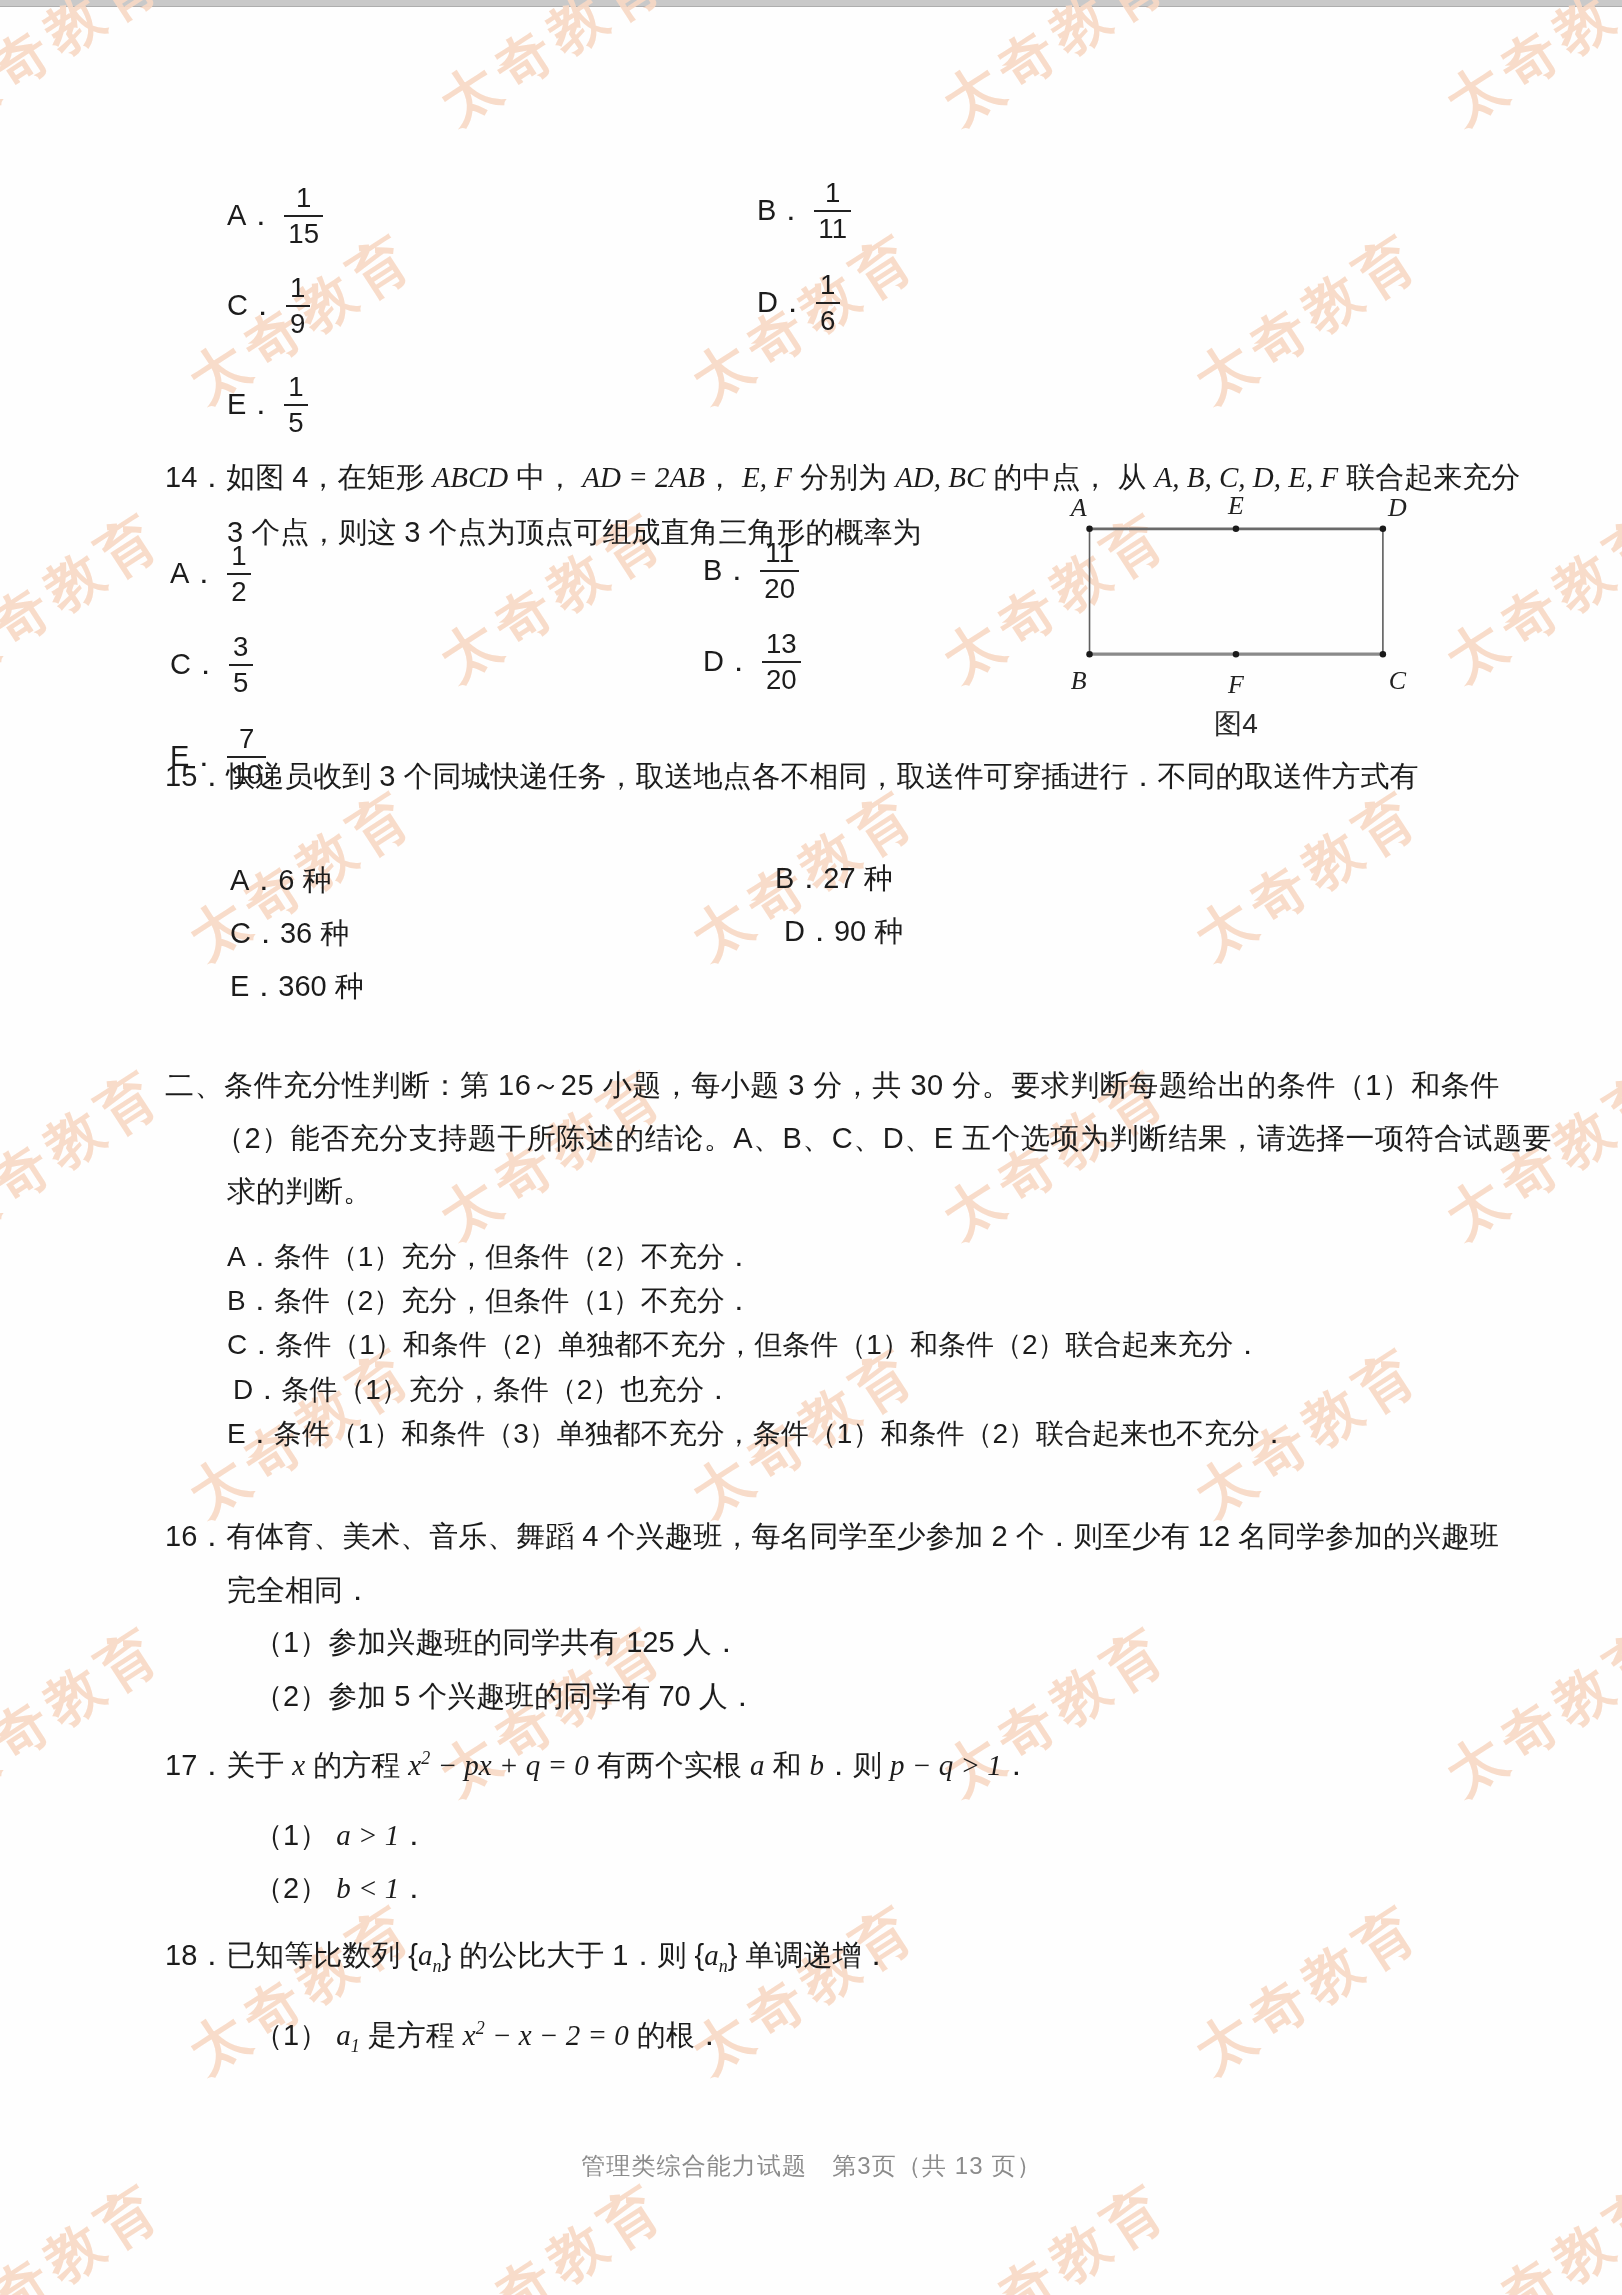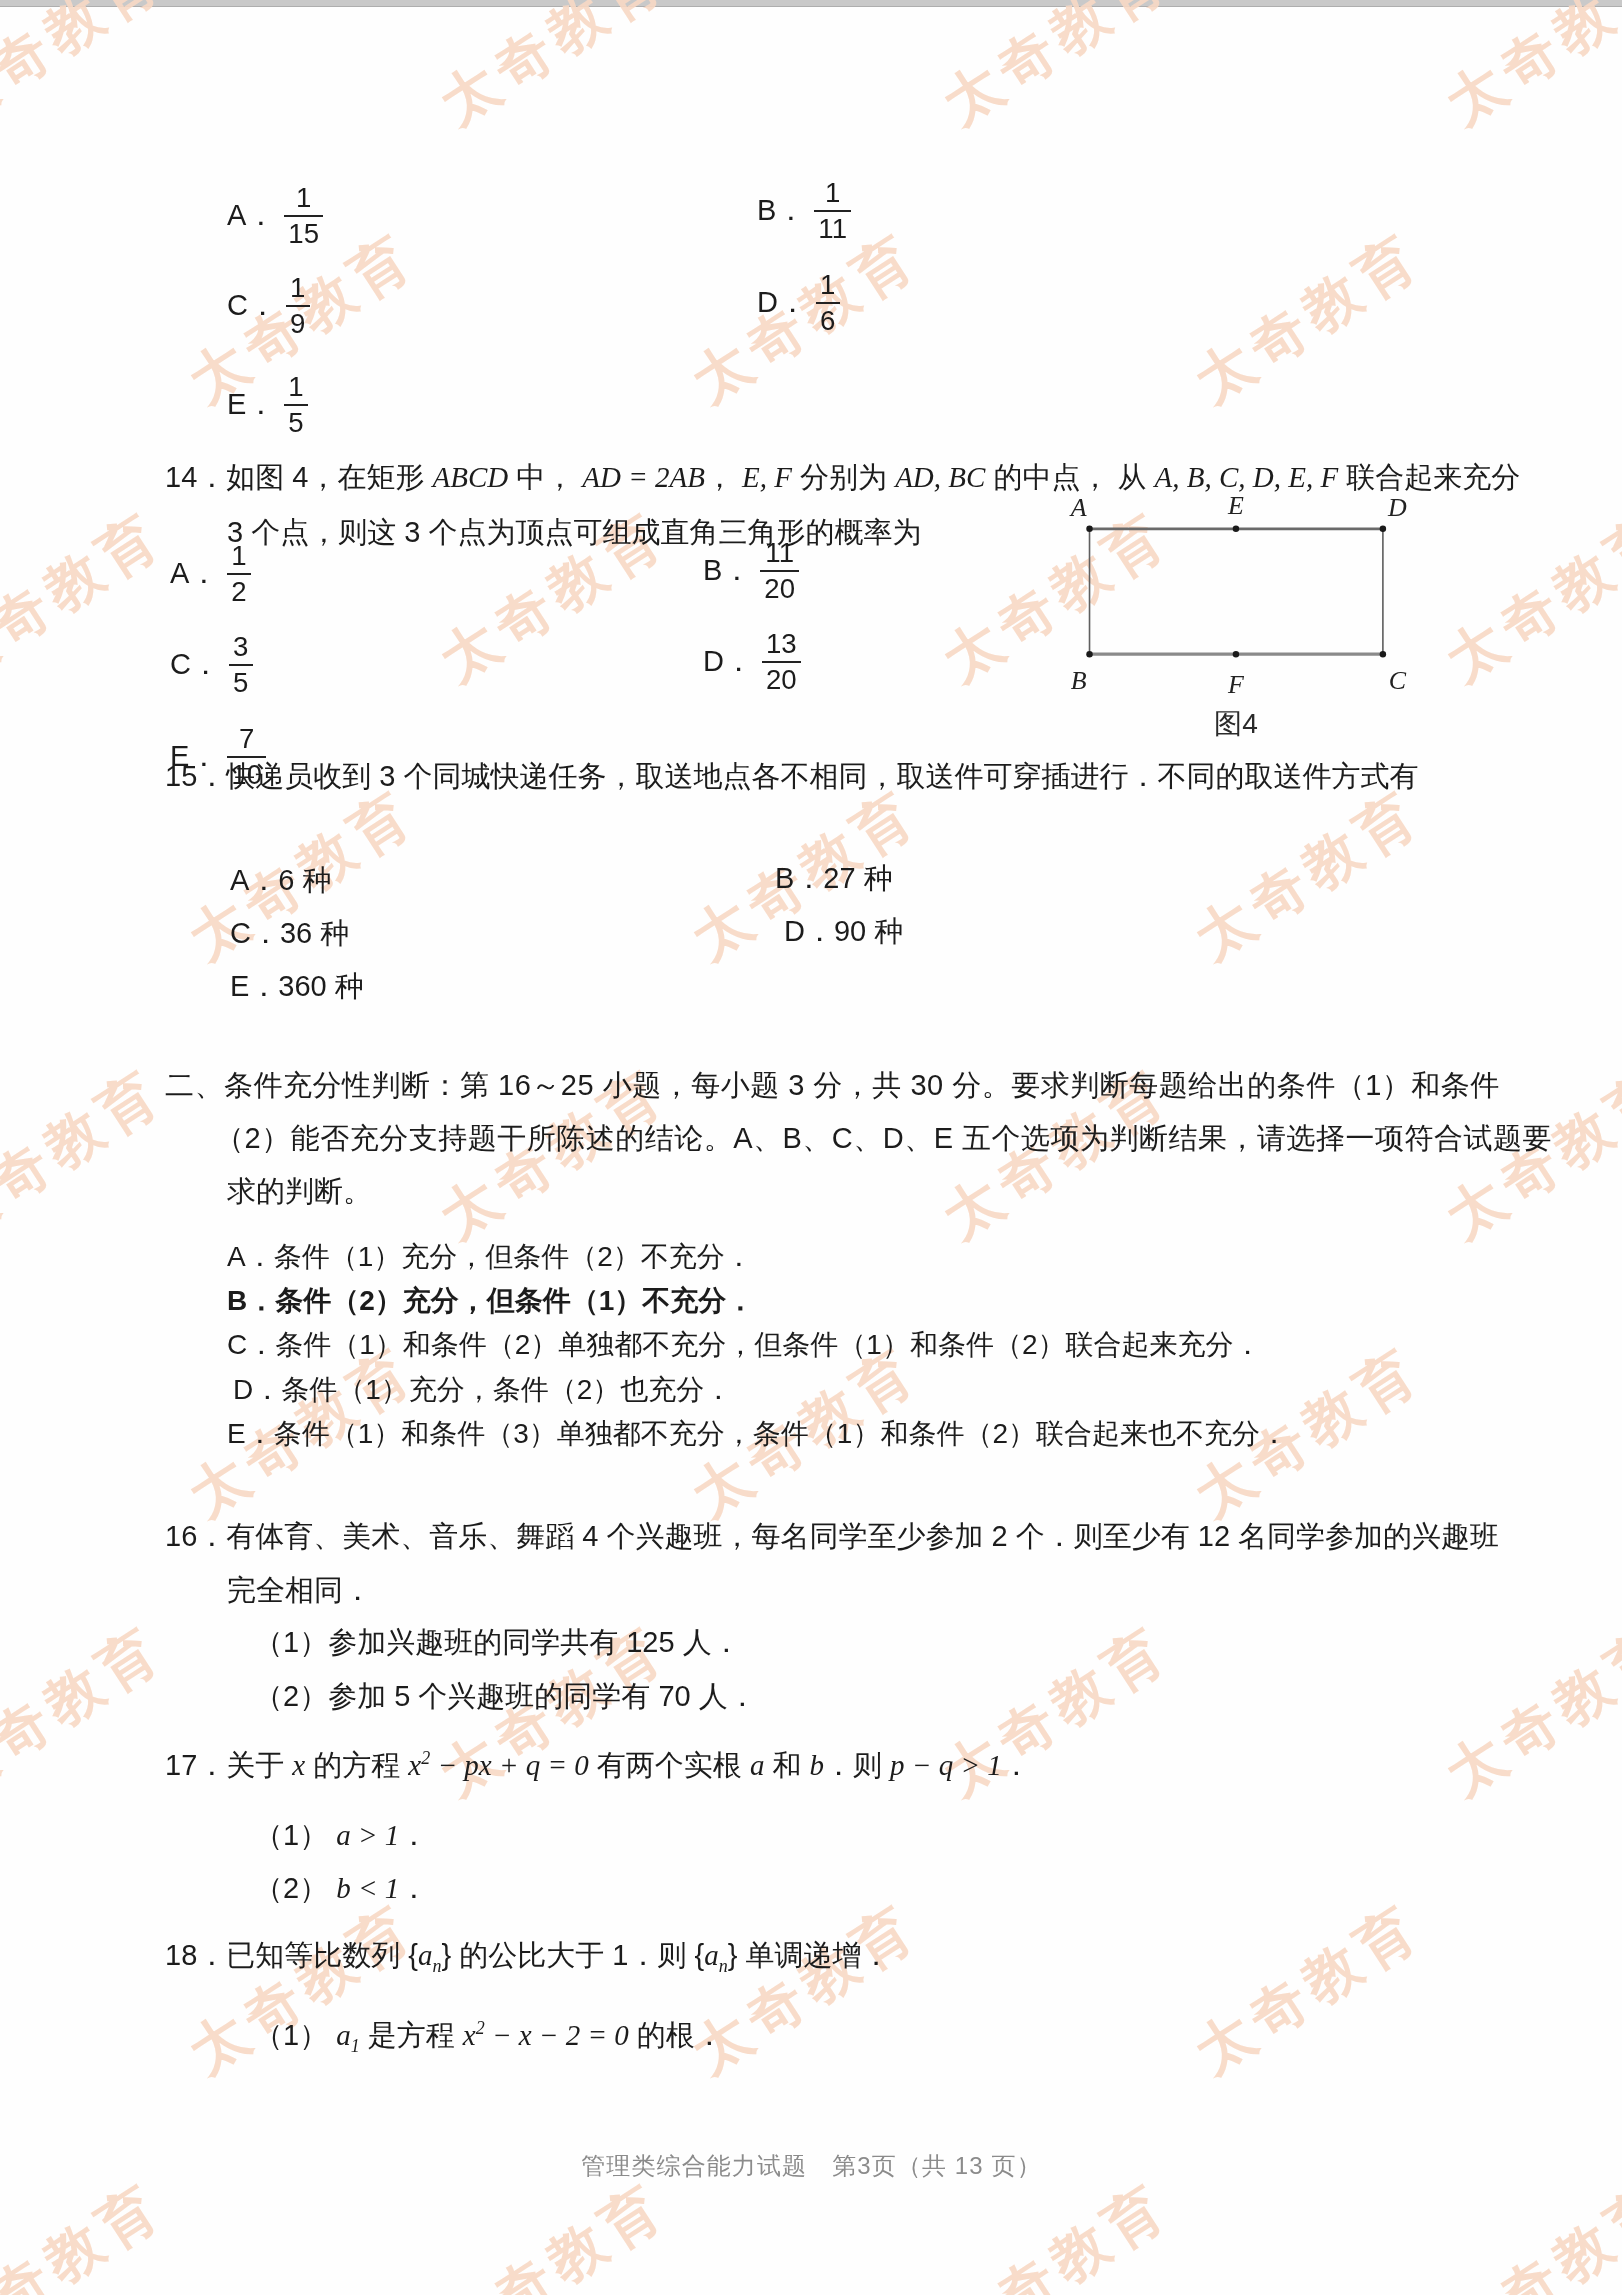--- a/index.html
+++ b/index.html
@@ -194,21 +194,21 @@
     <div class="optline" style="left:775px;top:859px;">B．27 种</div>
     <div class="optline" style="left:230px;top:914px;">C．36 种</div>
     <div class="optline" style="left:784px;top:912px;">D．90 种</div>
     <div class="optline" style="left:230px;top:967px;">E．360 种</div>
 
     <div class="line small-gap" style="left:165px;top:1067px;">二、条件充分性判断：第 16～25 小题，每小题 3 分，共 30 分。要求判断每题给出的条件（1）和条件</div>
     <div class="line small-gap" style="left:215px;top:1120px;">（2）能否充分支持题干所陈述的结论。A、B、C、D、E 五个选项为判断结果，请选择一项符合试题要</div>
     <div class="line" style="left:227px;top:1173px;">求的判断。</div>
 
     <div class="judg" style="left:227px;top:1238px;">A．条件（1）充分，但条件（2）不充分．</div>
-    <div class="judg" style="left:227px;top:1282px;font-weight:bold;">B．条件（2）充分，但条件（1）不充分．</div>
+    <div class="judg" style="left:227px;top:1282px;">B．条件（2）充分，但条件（1）不充分．</div>
     <div class="judg" style="left:227px;top:1326px;">C．条件（1）和条件（2）单独都不充分，但条件（1）和条件（2）联合起来充分．</div>
     <div class="judg" style="left:227px;top:1371px;margin-left:6px;">D．条件（1）充分，条件（2）也充分．</div>
     <div class="judg" style="left:227px;top:1415px;">E．条件（1）和条件（3）单独都不充分，条件（1）和条件（2）联合起来也不充分．</div>
 
     <div class="line" style="left:165px;top:1518px;">
       <span>16．</span><span>有体育、美术、音乐、舞蹈 4 个兴趣班，每名同学至少参加 2 个．则至少有 12 名同学参加的兴趣班</span>
     </div>
     <div class="line" style="left:227px;top:1572px;">完全相同．</div>
     <div class="line" style="left:254px;top:1624px;">（1）参加兴趣班的同学共有 125 人．</div>
     <div class="line" style="left:254px;top:1678px;">（2）参加 5 个兴趣班的同学有 70 人．</div>

